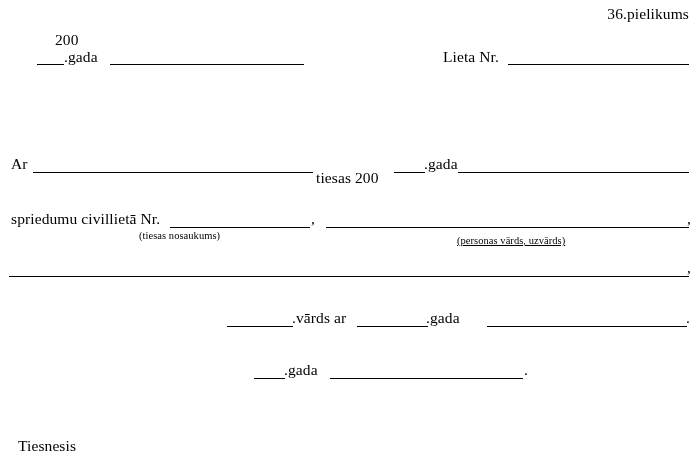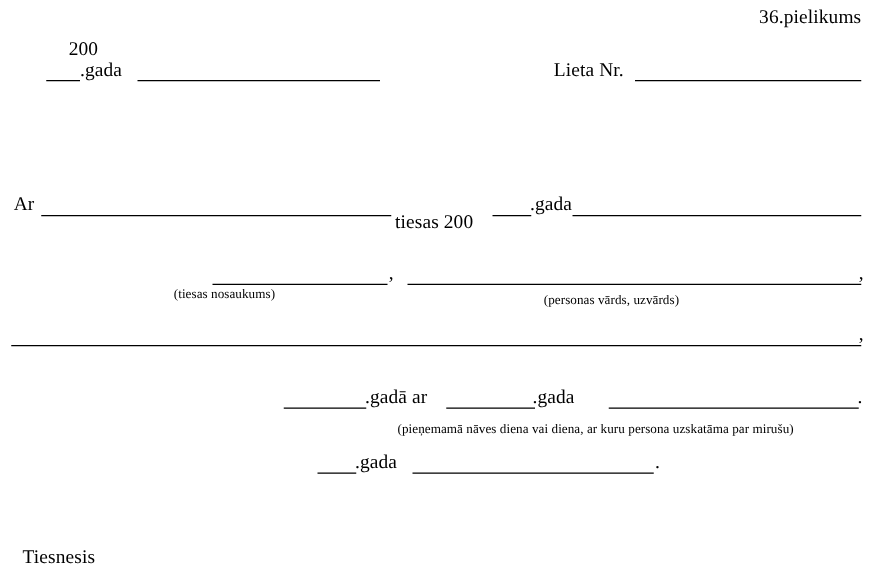--- a/index.html
+++ b/index.html
@@ -59,39 +59,39 @@
 
   <div class="abs body-text" style="left:11px; top:156px;">Ar</div>
   <div class="rule" style="left:33px; top:172px; width:280px;"></div>
   <div class="abs body-text" style="left:316px; top:156px;margin-top:14px;">tiesas 200</div>
   <div class="rule" style="left:394px; top:172px; width:31px;"></div>
   <div class="abs body-text" style="left:424px; top:156px;">.gada</div>
   <div class="rule" style="left:458px; top:172px; width:231px;"></div>
 
   <div class="abs caption" style="left:139px; top:188px;margin-top:43px;">(tiesas nosaukums)</div>
 
+  <div class="abs body-text" style="left:11px; top:211px;">spriedumu civillietā Nr.</div>
   <div class="rule" style="left:170px; top:227px; width:140px;"></div>
   <div class="abs body-text" style="left:311px; top:211px;">,</div>
   <div class="rule" style="left:326px; top:227px; width:363px;"></div>
   <div class="abs body-text" style="left:687px; top:211px;">,</div>
 
-  <div class="abs caption" style="left:435px; top:236px;">(personas vārds, uzvārds)</div>
+  <div class="abs caption" style="left:457px; top:236px;text-decoration:underline;">(personas vārds, uzvārds)</div>
 
   <div class="rule" style="left:9px; top:276px; width:680px;"></div>
   <div class="abs body-text" style="left:687px; top:260px;">,</div>
 
 
   <div class="rule" style="left:227px; top:326px; width:66px;"></div>
-  <div class="abs body-text" style="left:292px; top:310px;">.gadā ar</div>
+  <div class="abs body-text" style="left:292px; top:310px;">.vārds ar</div>
   <div class="rule" style="left:357px; top:326px; width:71px;"></div>
   <div class="abs body-text" style="left:426px; top:310px;">.gada</div>
   <div class="rule" style="left:487px; top:326px; width:200px;"></div>
   <div class="abs body-text" style="left:686px; top:310px;">.</div>
 
-  <div class="abs caption" style="left:318px; top:339px;">(pieņemamā nāves diena vai diena, ar kuru persona uzskatāma par mirušu)</div>
 
   <div class="rule" style="left:254px; top:378px; width:31px;"></div>
   <div class="abs body-text" style="left:284px; top:362px;">.gada</div>
   <div class="rule" style="left:330px; top:378px; width:193px;"></div>
   <div class="abs body-text" style="left:524px; top:362px;">.</div>
 
   <div class="abs body-text" style="left:18px; top:438px;">Tiesnesis</div>
 
 </div>
 

